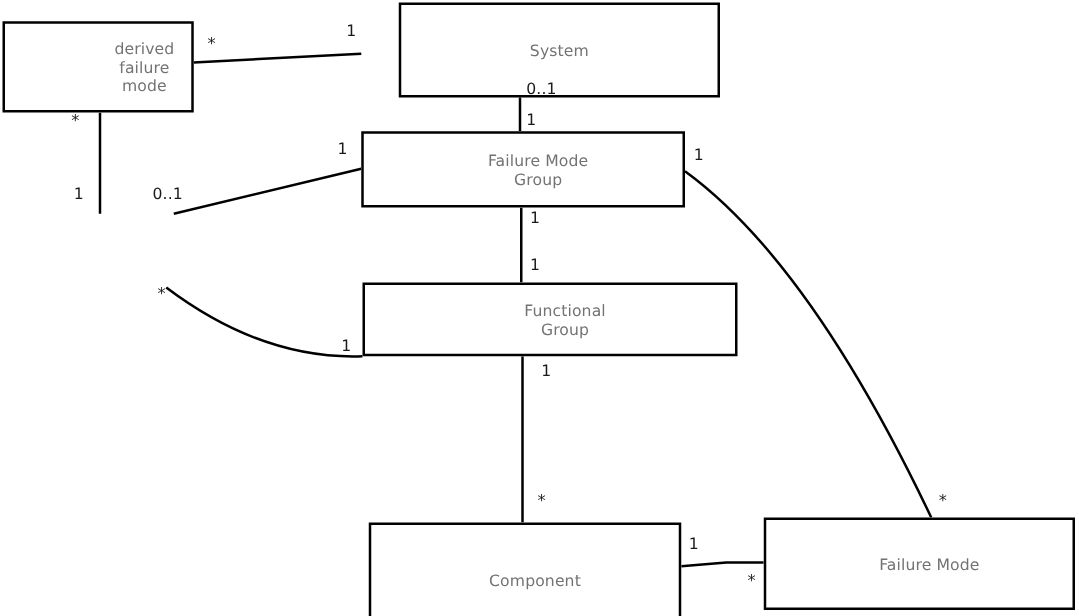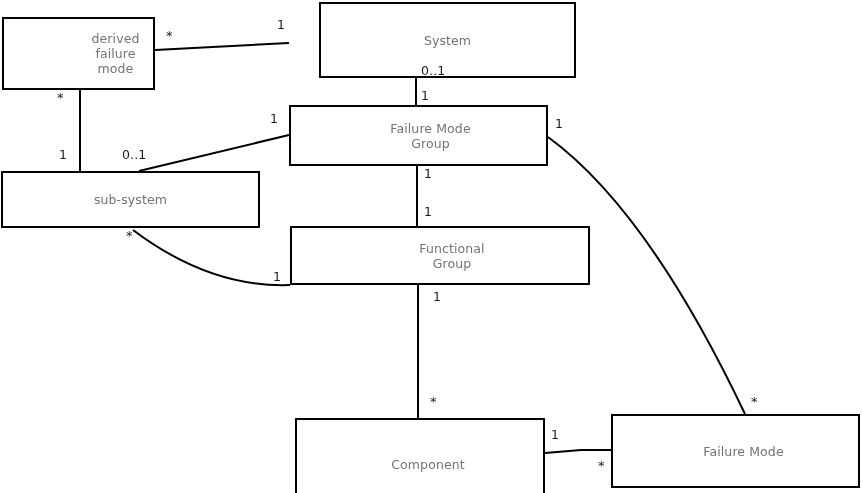--- a/index.html
+++ b/index.html
@@ -103,23 +103,20 @@
 
   <div class="uml-class" style="left:289px; top:2px; width:257px; height:76px;margin-left:30px;">
     <div class="uml-class-name">System</div>
   </div>
 
   <div class="uml-class text-shift-right-sm" style="left:289px; top:105px; width:259px; height:61px;">
     <div class="uml-class-name">Failure Mode
 Group</div>
   </div>
 
-  <div class="uml-class" style="left:1px; top:171px; width:259px; height:57px;">
-    <div class="uml-class-name">sub-system</div>
-  </div>
 
   <div class="uml-class text-shift-right-sm" style="left:290px; top:226px; width:300px; height:59px;">
     <div class="uml-class-name">Functional
 Group</div>
   </div>
 
   <div class="uml-class text-shift-right-xs" style="left:295px; top:418px; width:250px; height:92px;">
     <div class="uml-class-name">Component</div>
   </div>
 

